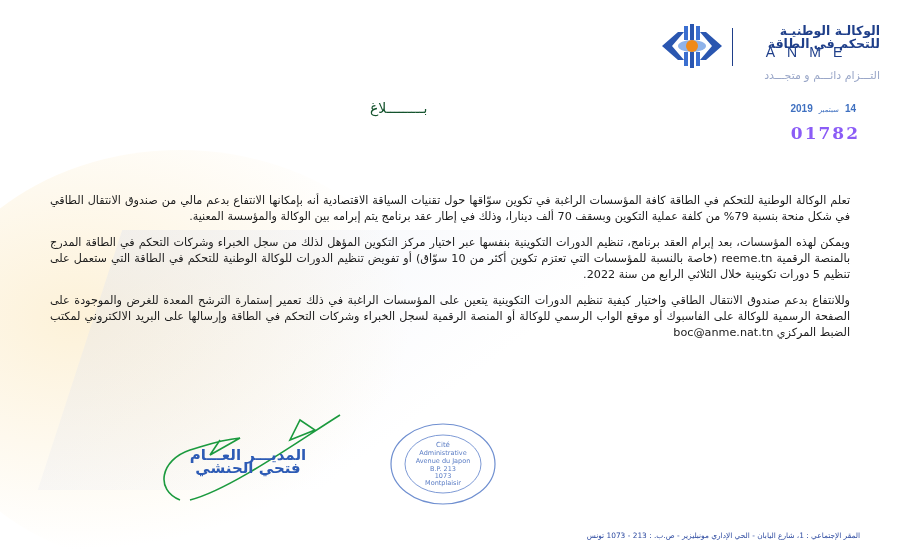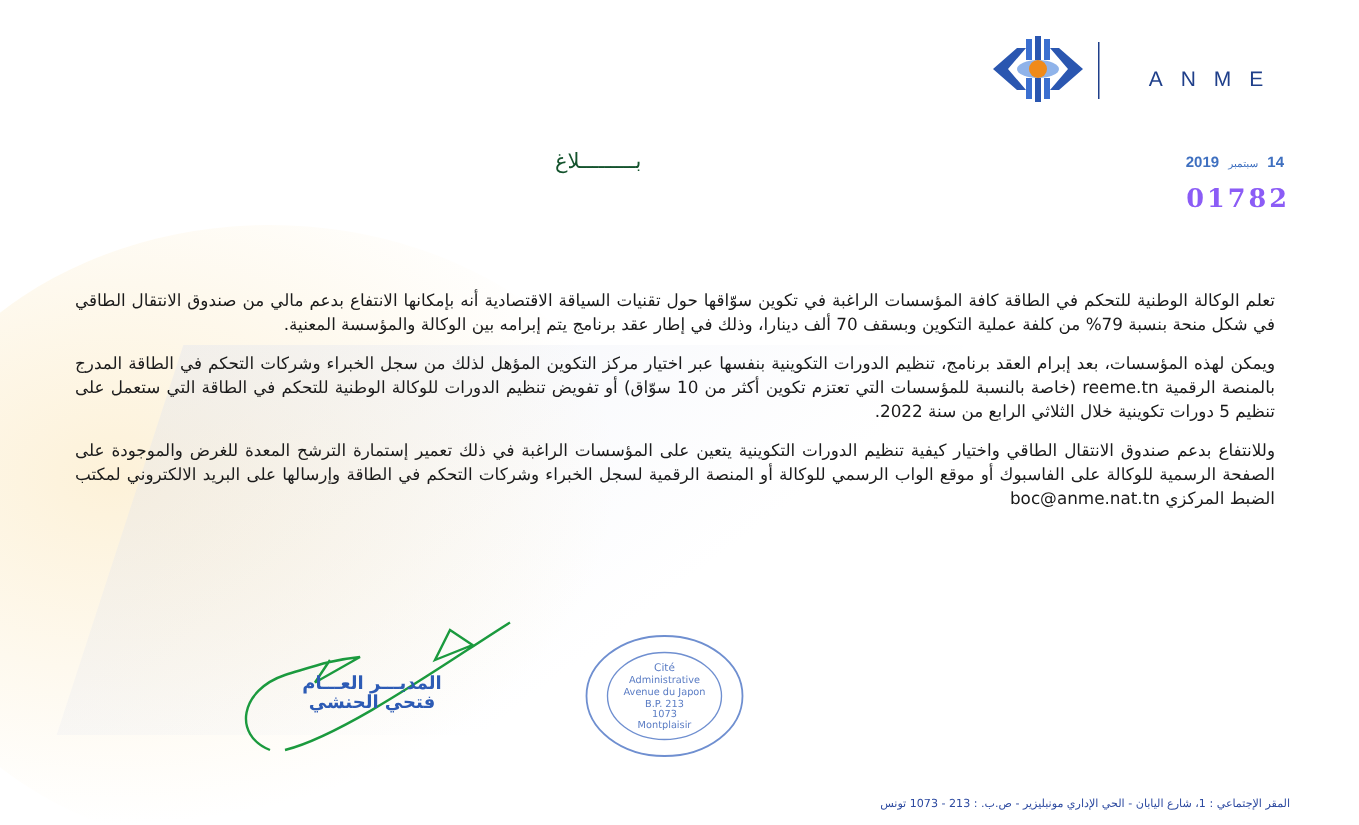--- a/index.html
+++ b/index.html
@@ -22,21 +22,21 @@
   .date { position:absolute; right:50px; top:103px; direction:rtl; color:#3f70c0; font-size:10px;
           font-weight:bold; font-family:"Liberation Sans", sans-serif; }
   .date .m { font-weight:normal; font-size:7px; margin:0 6px; }
   .refno { position:absolute; right:46px; top:123px; font-family:"DejaVu Serif", serif; font-weight:bold;
            font-size:17px; letter-spacing:2px; color:#8b5cf6; }
   .title { position:absolute; left:370px; top:100px; font-size:14px; direction:rtl; color:#14532d; }
   .body { position:absolute; right:56px; top:193px; width:800px; direction:rtl; text-align:justify;
           font-size:11.2px; line-height:16px; color:#1a1a1a; }
   .body p { margin:0 0 10px 0; }
   .sig-block { position:absolute; left:178px; top:449px; width:140px; text-align:center; direction:rtl;
-               color:#2d5bb5; font-size:12px; line-height:13px; font-weight:bold; }
+               color:#2d5bb5; font-size:15px; line-height:13px; font-weight:bold; }
   .sig-svg { position:absolute; left:150px; top:410px; width:200px; height:100px; }
   .stamp { position:absolute; left:388px; top:420px; width:110px; height:88px; }
   .footer { position:absolute; right:46px; top:531px; direction:rtl; text-align:right; font-size:7.4px;
             line-height:9px; color:#2d4aa0; width:700px; }
 </style>
 </head>
 <body>
 
 <div class="wm1"></div>
 <div class="wm2"></div>
@@ -48,21 +48,26 @@
     <rect x="24" y="2" width="4" height="14" fill="#3b6fd0"></rect>
     <rect x="30" y="0" width="4" height="16" fill="#2a56b0"></rect>
     <rect x="36" y="2" width="4" height="14" fill="#3b6fd0"></rect>
     <rect x="24" y="28" width="4" height="14" fill="#3b6fd0"></rect>
     <rect x="30" y="28" width="4" height="16" fill="#2a56b0"></rect>
     <rect x="36" y="28" width="4" height="14" fill="#3b6fd0"></rect>
     <ellipse cx="32" cy="22" rx="14" ry="6" fill="#8fb3ea"></ellipse>
     <circle cx="32" cy="22" r="6" fill="#f08a1a"></circle>
   </svg>
   <div class="logo-sep"></div>
+  <div class="logo-ar">
+    <div>الوكالـة الوطنيـة</div>
+    <div>للتحكم في الطاقة</div>
+  </div>
   <div class="logo-en">ANME</div>
+  <div class="logo-tag">التـــزام دائـــم و متجـــدد</div>
 </div>
 
 <div class="date">
   <span>14</span><span class="m">سبتمبر</span><span>2019</span>
 </div>
 <div class="refno">01782</div>
 
 <div class="title">
   <span>بـــــــــلاغ</span>
 </div>

